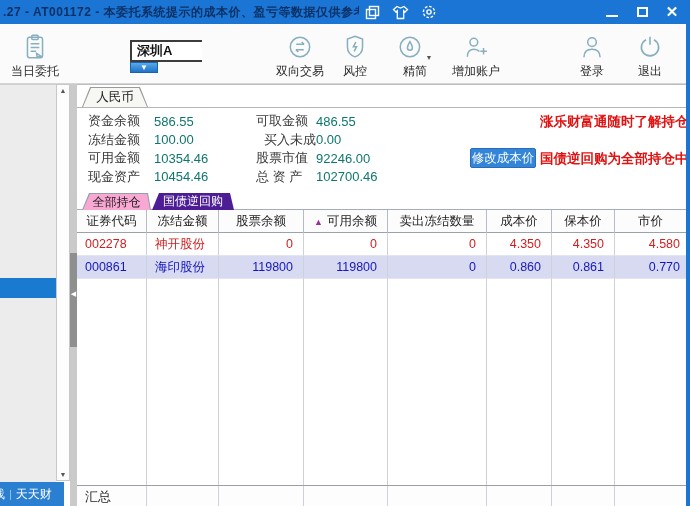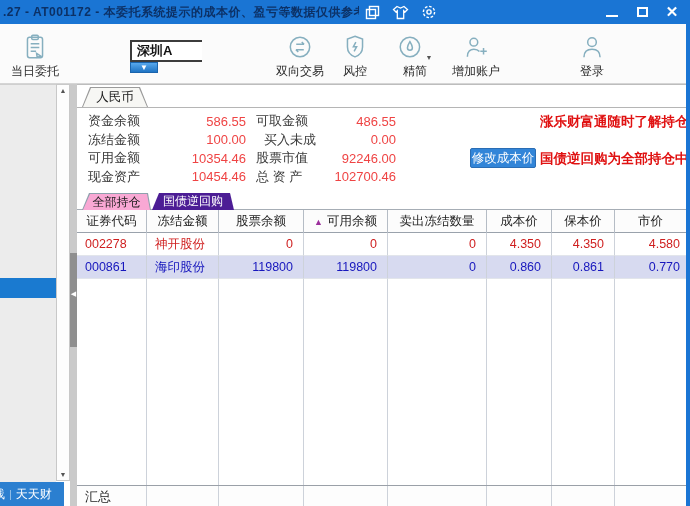--- a/index.html
+++ b/index.html
@@ -71,21 +71,21 @@
   .rmb-tab-inner { position:absolute; left:1px; top:1px; width:64px; height:19px;
      clip-path:polygon(8px 0, calc(100% - 8px) 0, 100% 100%, 0 100%); background:#f7f7f4;
      display:flex; align-items:center; justify-content:center; font-size:12.5px; color:#222; }
   .account-sep { position:absolute; left:0; top:22px; width:609px; height:1px; background:#b5b5b5; }
   .acct-grid {
     position:absolute; left:11px; top:27px; display:grid;
     grid-template-columns:66px 92px 70px 80px; grid-auto-rows:18.5px;
     font-size:13px; align-items:center;
   }
   .acct-label { color:#3a3a3a; }
-  .acct-value { color:#ef4444; text-align:right; }
+  .acct-value { color:#0f766e; text-align:left; }
   .promo-top {
     position:absolute; left:463px; top:28px; width:146px; overflow:hidden; white-space:nowrap;
     color:#e01212; font-weight:bold; font-size:13.5px;
   }
   .modify-btn {
     position:absolute; left:393px; top:63px; width:66px; height:20px;
     background:#3285d8; border:1px solid #2a6db4; border-radius:2px;
     color:#fff; font-size:12.5px; display:flex; align-items:center; justify-content:center; cursor:pointer;
   }
   .promo-bottom {
@@ -227,20 +227,29 @@
     </div>
     <div class="tool-item" style="left:572px; width:40px;">
       <div class="ticon">
           <svg width="26" height="28" viewBox="0 0 24 26" fill="none" stroke="#86afbf" stroke-width="1.4">
             <circle cx="12" cy="8.5" r="4"></circle>
             <path d="M4.5 22.5 C4.5 17 8 15 12 15 C16 15 19.5 17 19.5 22.5"></path>
           </svg>
         </div>
       <div class="tlabel">登录</div>
     </div>
+    <div class="tool-item" style="left:630px; width:40px;">
+      <div class="ticon">
+          <svg width="26" height="28" viewBox="0 0 24 26" fill="none" stroke="#86afbf" stroke-width="1.5">
+            <path d="M8.3 6.2 A8 8 0 1 0 15.7 6.2"></path>
+            <path d="M12 3.5 V11"></path>
+          </svg>
+        </div>
+      <div class="tlabel">退出</div>
+    </div>
   </div>
 
   <div class="body">
 
     <div class="side-list"></div>
     <div class="side-selected"></div>
     <div class="side-scroll">
       <span>▲</span>
       <span>▼</span>
     </div>

